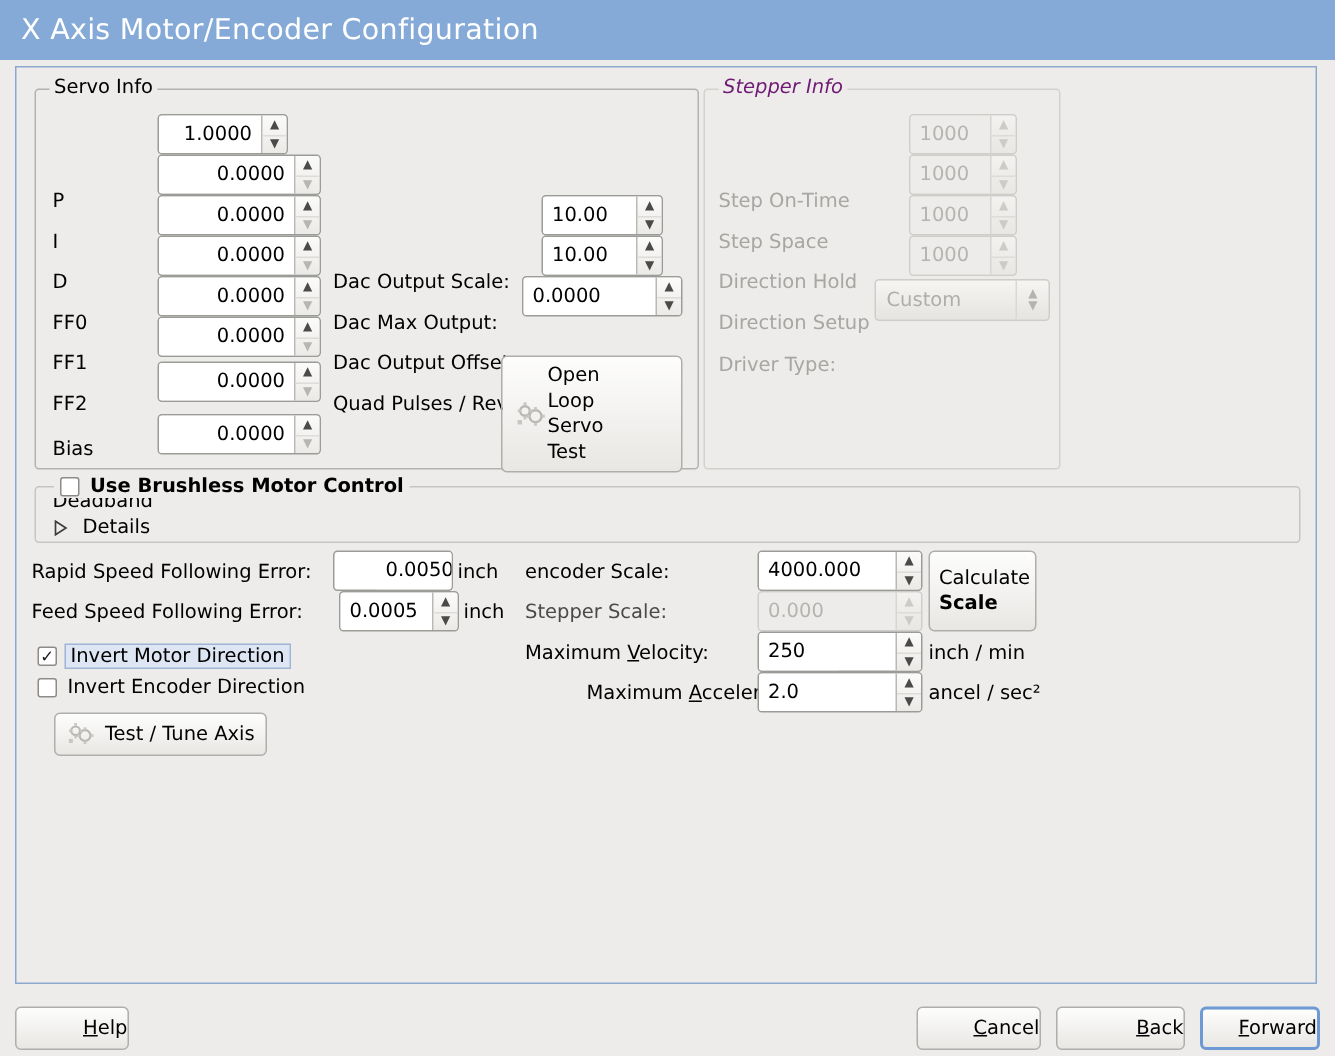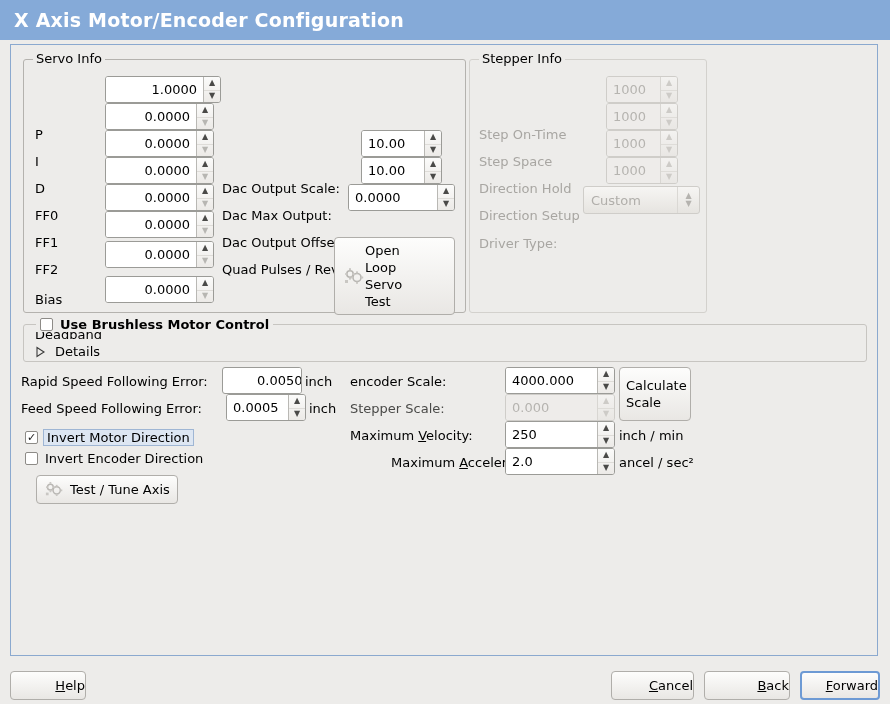--- a/index.html
+++ b/index.html
@@ -18,21 +18,21 @@
   .titlebar {
     height: 40px;
     background: #85aad8;
     display: flex;
     align-items: center;
     padding-left: 14px;
   }
   .titlebar .title {
     color: #ffffff;
     font-size: 19px;
-    font-weight: bold;
+    font-weight: normal;
     letter-spacing: .2px;
   }
 
   
   .content-frame {
     position: absolute;
     left: 10px; top: 44px;
     width: 868px; height: 612px;
     border: 1px solid #8ba9cf;
     background: #edecea;
@@ -45,21 +45,21 @@
     border-radius: 3px;
   }
   .groupbox > .legend {
     position: absolute;
     top: -8px; left: 9px;
     background: #edecea;
     padding: 0 3px;
     font-size: 13px;
     line-height: 14px;
   }
-  .legend.disabled { color: #000000; }
+  .legend.disabled { color: #701a75; font-style: italic; }
 
   
   .lbl { position: absolute; font-size: 13px; white-space: nowrap; }
   .lbl.disabled { color: #a8a6a2; }
 
   
   .spin {
     position: absolute;
     display: flex;
     height: 27px;
@@ -195,21 +195,21 @@
 
   <span class="lbl" style="left:24px; top:82px;">P</span>
   <span class="lbl" style="left:24px; top:109px;">I</span>
   <span class="lbl" style="left:24px; top:136px;">D</span>
   <span class="lbl" style="left:24px; top:163px;">FF0</span>
   <span class="lbl" style="left:24px; top:190px;">FF1</span>
   <span class="lbl" style="left:24px; top:217px;">FF2</span>
   <span class="lbl" style="left:24px; top:247px;">Bias</span>
   <span class="lbl" style="left:24px; top:282px;">Deadband</span>
 
-  <div class="spin" style="left:94px; top:31px; width:116px;">
+  <div class="spin" style="left:94px; top:31px; width:87px;">
     <div class="entry right">1.0000</div>
     <div class="btns">
       <div class="ar">▲</div>
       <div class="ar sep">▼</div>
     </div>
   </div>
   <div class="spin" style="left:94px; top:58px; width:109px;">
     <div class="entry right">0.0000</div>
     <div class="btns">
       <div class="ar">▲</div>
@@ -461,21 +461,21 @@
       <div class="ar">▲</div>
       <div class="ar sep">▼</div>
     </div>
   </div>
 
   <span class="stat" style="left:608px; top:383px;">inch / min</span>
   <span class="stat" style="left:608px; top:410px;">ancel / sec²</span>
 
   <div class="btn" style="left:608px; top:322px; width:72px; height:54px; flex-direction:column; align-items:flex-start; padding-left:6px; justify-content:center;">
     <span style="line-height:17px;">Calculate</span>
-    <span style="line-height:17px;">Scale</span>
+    <span style="line-height:17px;font-weight:bold;">Scale</span>
   </div>
 
 </div>
 
 <div class="bottombar">
   <div class="btn" style="left:10px; top:11px; width:76px; height:29px;">
     <span><u>H</u>elp</span>
   </div>
   <div class="btn" style="left:611px; top:11px; width:83px; height:29px;">
     <span><u>C</u>ancel</span>

